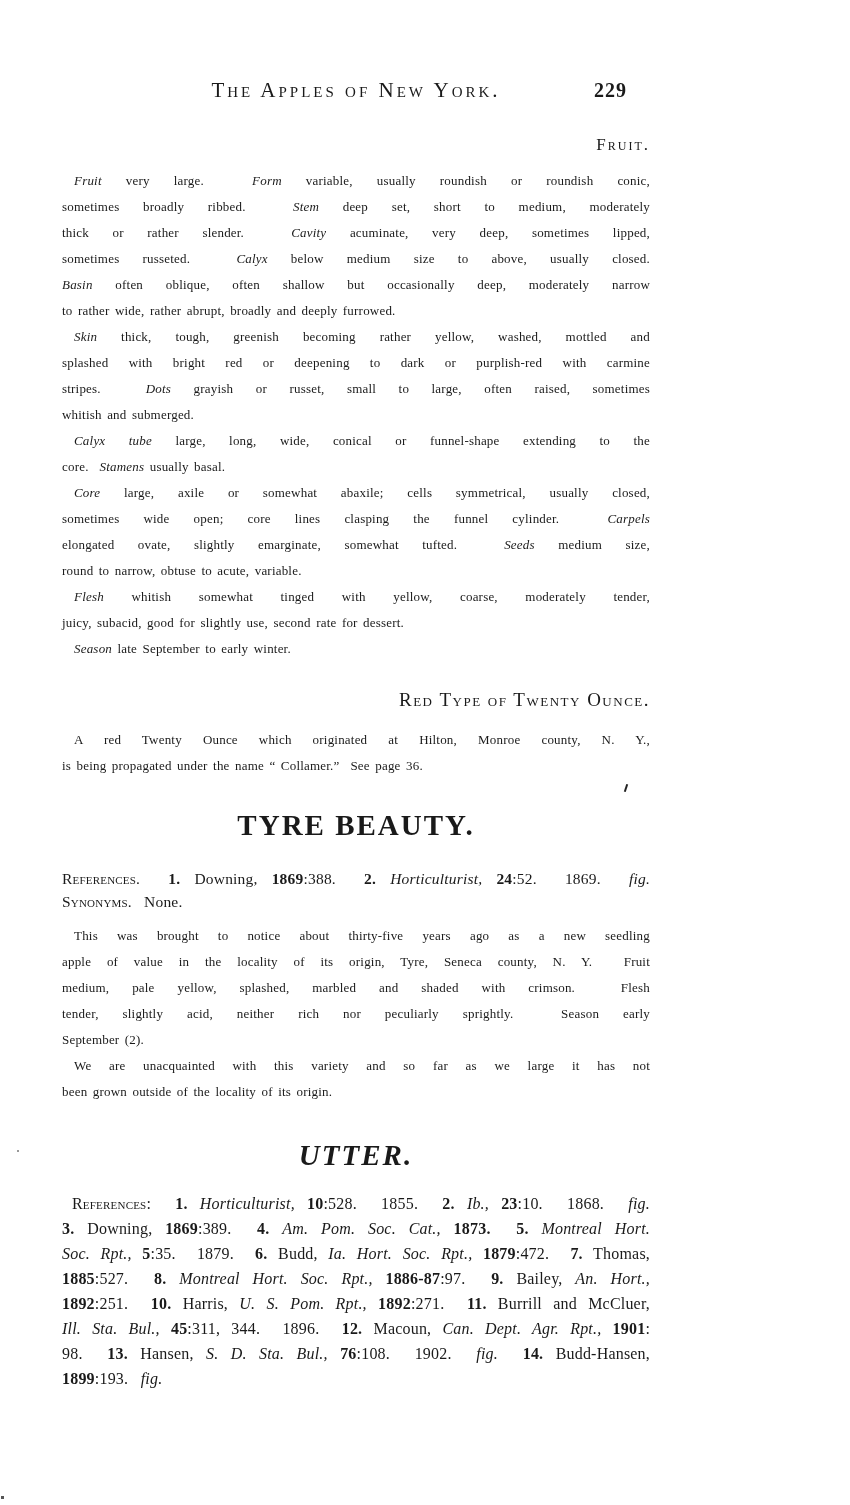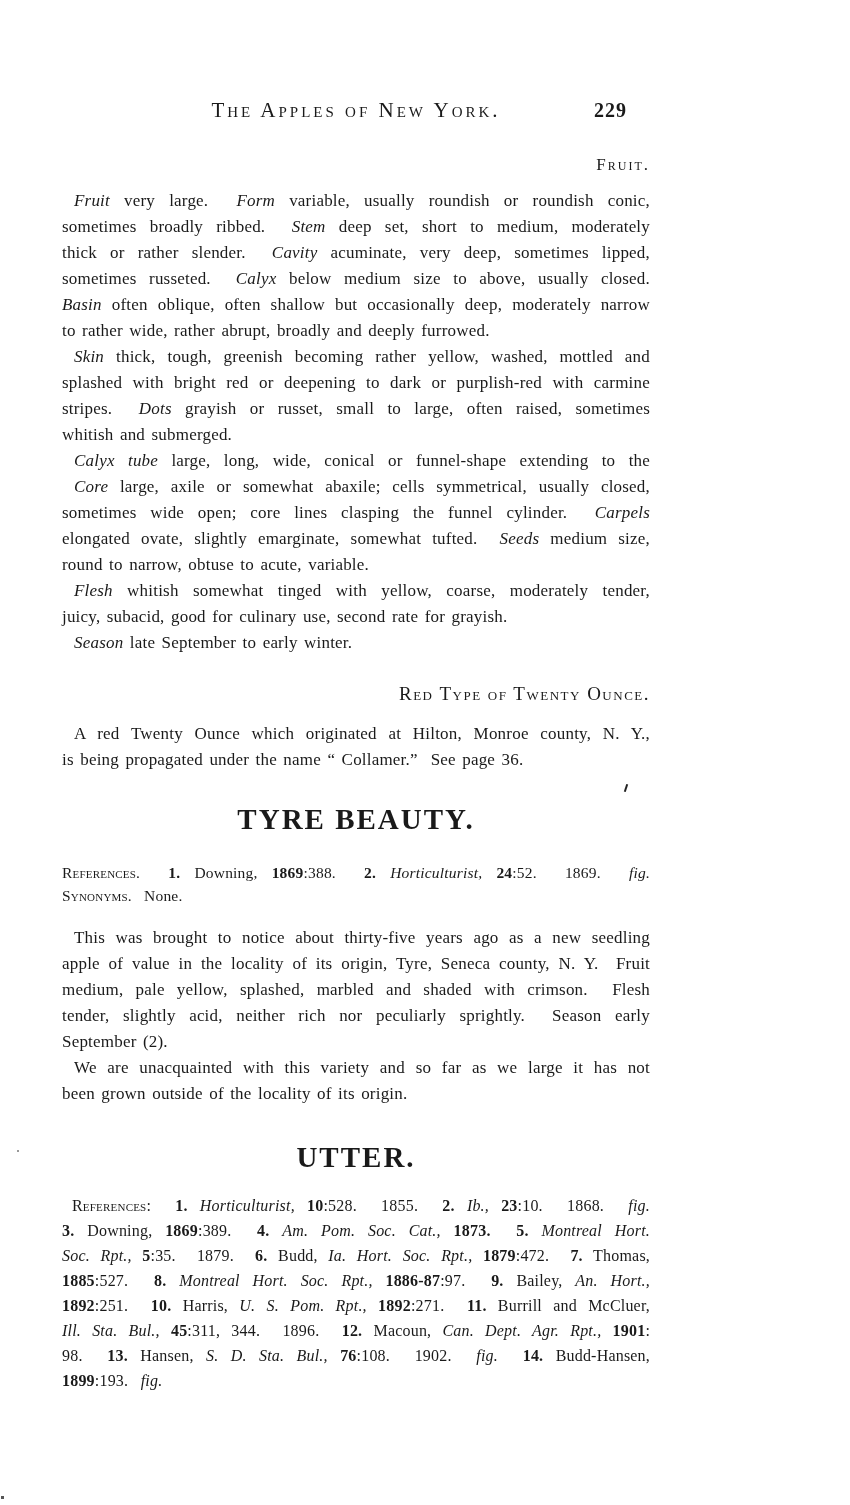--- a/index.html
+++ b/index.html
@@ -3,21 +3,21 @@
 <meta charset="utf-8">
 <style>
   html, body { margin: 0; padding: 0; background: #ffffff; }
   .page {
     position: relative;
     width: 712px;
     height: 1505px;
     box-sizing: border-box;
     background: #ffffff;
     color: #1a1a1a;
-    padding: 98px 62px 0 62px;
+    padding: 78px 62px 0 62px;
     font-family: "Liberation Serif", "DejaVu Serif", serif;
     overflow: hidden;
   }
   
   .running-head { position: relative; height: 24px; }
   .rh-title {
     text-align: center;
     font-variant: small-caps;
     font-size: 21px;
     letter-spacing: 3px;
@@ -40,30 +40,30 @@
   .fruit-head { margin-top: 32px; font-size: 17px; line-height: 22px; }
   .red-type-head { margin-top: 26px; font-size: 19px; line-height: 24px; letter-spacing: 1.5px; }
   .variety-title {
     text-align: center;
     font-size: 29px;
     font-weight: bold;
     letter-spacing: 2px;
     line-height: 36px;
   }
   .tyre-title { margin-top: 28px; }
-  .utter-title { margin-top: 32px; }
+  .utter-title { margin-top: 32px; font-style: italic; }
   
   .body-block { margin-top: 12px; }
-  .para { font-size: 17px; line-height: 26px; word-spacing: 2px; letter-spacing: 0.2px; }
+  .para { font-size: 13px; line-height: 26px; word-spacing: 2px; letter-spacing: 0.2px; }
   .ln { text-align: justify; text-align-last: justify; }
   .ln.last { text-align-last: left; }
   .ind .ln:first-child { text-indent: 12px; }
   .ind-sm .ln:first-child { text-indent: 10px; }
   .red-type-para { margin-top: 15px; }
-  .tyre-body { margin-top: 18px; }
+  .tyre-body { margin-top: 10px; }
   .refs-tyre { margin-top: 24px; font-size: 15.5px; line-height: 23px; }
   .refs-utter { margin-top: 18px; font-size: 16px; line-height: 25px; }
   
   .it { font-style: italic; }
   .bd { font-weight: bold; }
   .sc { font-variant: small-caps; }
   
   .speck { position: absolute; background: #222; }
   .speck-tr { left: 775px; top: 31px; width: 3px; height: 3px; }
   .speck-tick { left: 625px; top: 784px; width: 2px; height: 8px; transform: rotate(18deg); }
@@ -92,30 +92,31 @@
         <div class="ln last"><span>to rather wide, rather abrupt, broadly and deeply furrowed.</span></div>
       </div>
     <div class="para ind">
         <div class="ln"><span class="it">Skin</span><span> thick, tough, greenish becoming rather yellow, washed, mottled and</span></div>
         <div class="ln"><span>splashed with bright red or deepening to dark or purplish-red with carmine</span></div>
         <div class="ln"><span>stripes.&nbsp; </span><span class="it">Dots</span><span> grayish or russet, small to large, often raised, sometimes</span></div>
         <div class="ln last"><span>whitish and submerged.</span></div>
       </div>
     <div class="para ind">
         <div class="ln"><span class="it">Calyx tube</span><span> large, long, wide, conical or funnel-shape extending to the</span></div>
+        <div class="ln last"><span>core.&nbsp; </span><span class="it">Stamens</span><span> usually basal.</span></div>
       </div>
     <div class="para ind">
         <div class="ln"><span class="it">Core</span><span> large, axile or somewhat abaxile; cells symmetrical, usually closed,</span></div>
         <div class="ln"><span>sometimes wide open; core lines clasping the funnel cylinder.&nbsp; </span><span class="it">Carpels</span></div>
         <div class="ln"><span>elongated ovate, slightly emarginate, somewhat tufted.&nbsp; </span><span class="it">Seeds</span><span> medium size,</span></div>
         <div class="ln last"><span>round to narrow, obtuse to acute, variable.</span></div>
       </div>
     <div class="para ind">
         <div class="ln"><span class="it">Flesh</span><span> whitish somewhat tinged with yellow, coarse, moderately tender,</span></div>
-        <div class="ln last"><span>juicy, subacid, good for culinary use, second rate for grayish.</span></div>
+        <div class="ln last"><span>juicy, subacid, good for slightly use, second rate for dessert.</span></div>
       </div>
     <div class="para ind">
         <div class="ln last"><span class="it">Season</span><span> late September to early winter.</span></div>
       </div>
   </div>
 
   <div class="sec-head red-type-head">Red Type of Twenty Ounce.</div>
   <div class="para ind red-type-para">
       <div class="ln"><span>A red Twenty Ounce which originated at Hilton, Monroe county, N. Y.,</span></div>
       <div class="ln last"><span>is being propagated under the name “ Collamer.”&nbsp; See page 36.</span></div>

